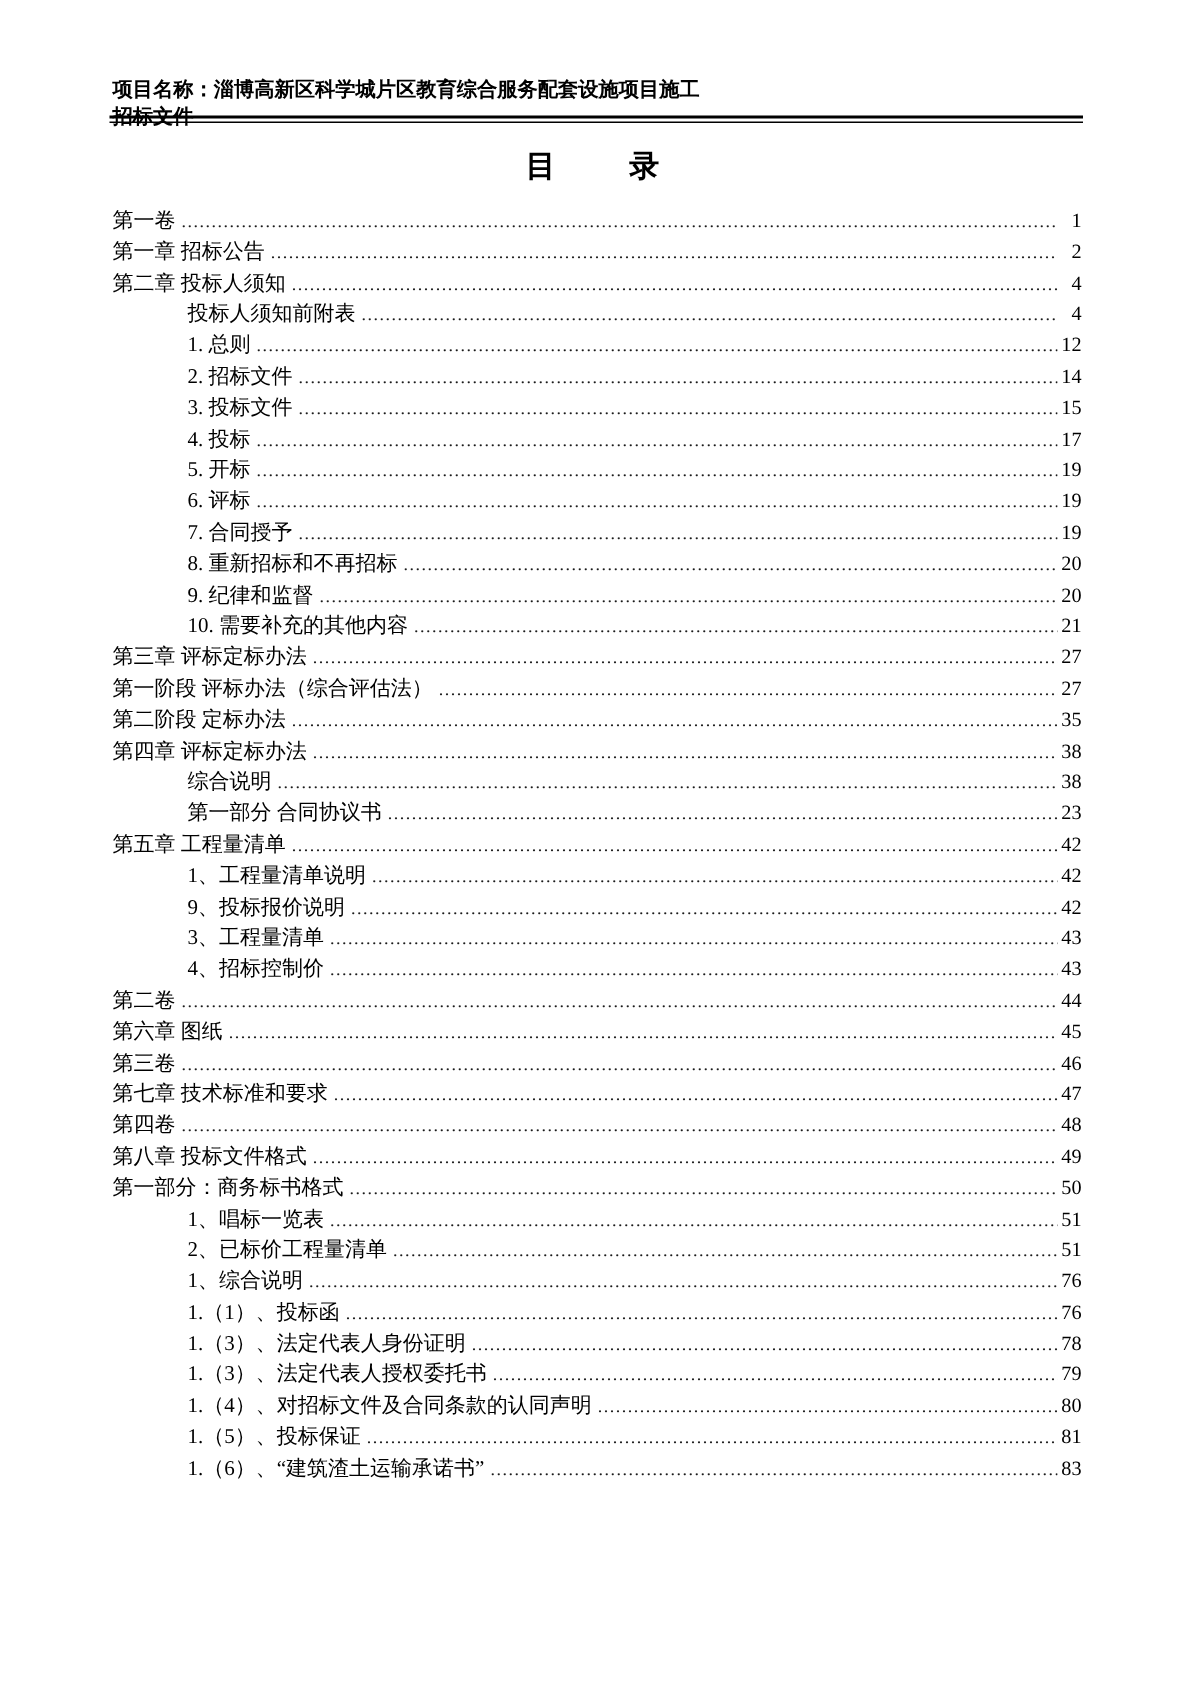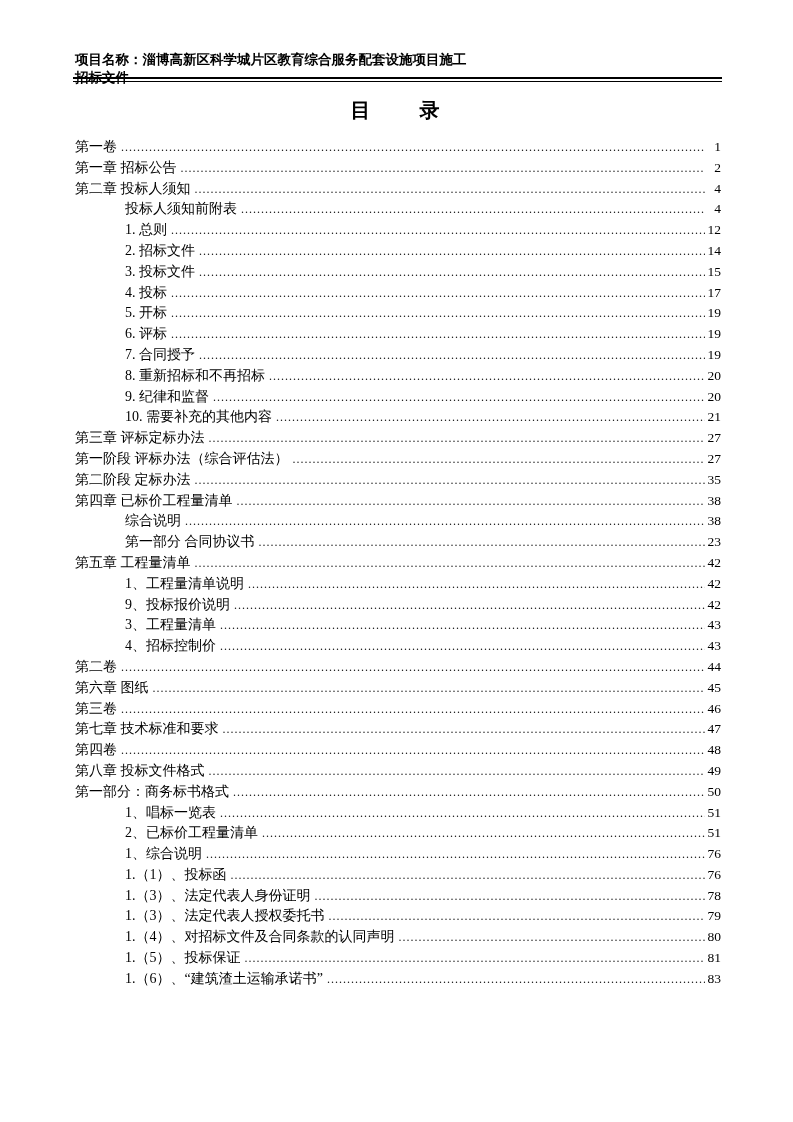--- a/index.html
+++ b/index.html
@@ -184,21 +184,21 @@
       <span class="toc-label">第一阶段 评标办法（综合评估法）</span>
       <span class="toc-leader"></span>
       <span class="toc-page">27</span>
     </div>
       <div class="toc-row">
       <span class="toc-label">第二阶段 定标办法</span>
       <span class="toc-leader"></span>
       <span class="toc-page">35</span>
     </div>
       <div class="toc-row">
-      <span class="toc-label">第四章 已标价工程量清单</span>
+      <span class="toc-label">第四章 评标定标办法</span>
       <span class="toc-leader"></span>
       <span class="toc-page">38</span>
     </div>
       <div class="toc-row lvl1">
       <span class="toc-label">综合说明</span>
       <span class="toc-leader"></span>
       <span class="toc-page">38</span>
     </div>
       <div class="toc-row lvl1">
       <span class="toc-label">第一部分 合同协议书</span>

